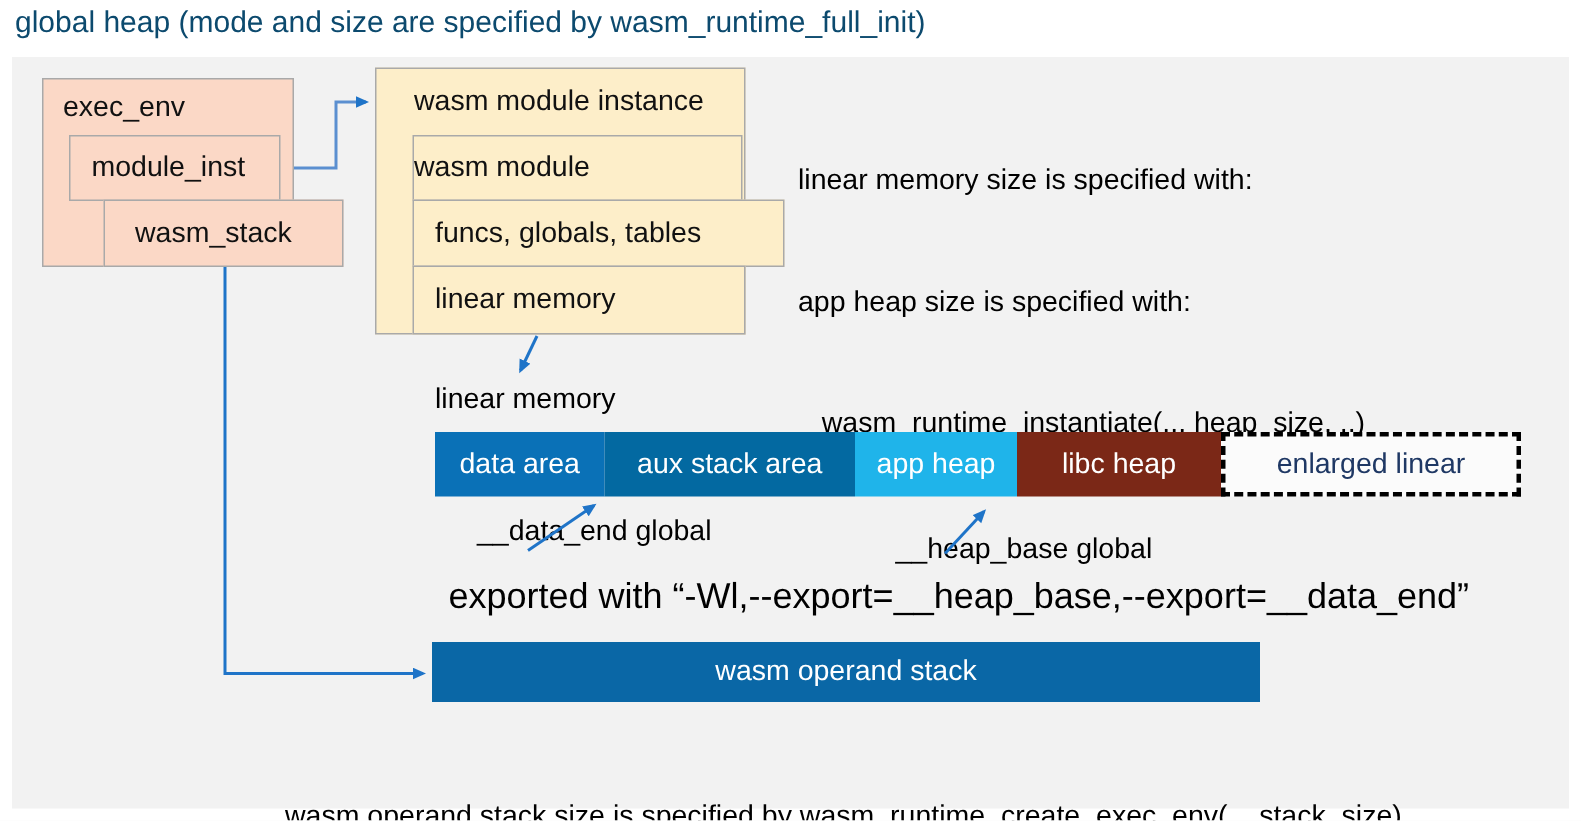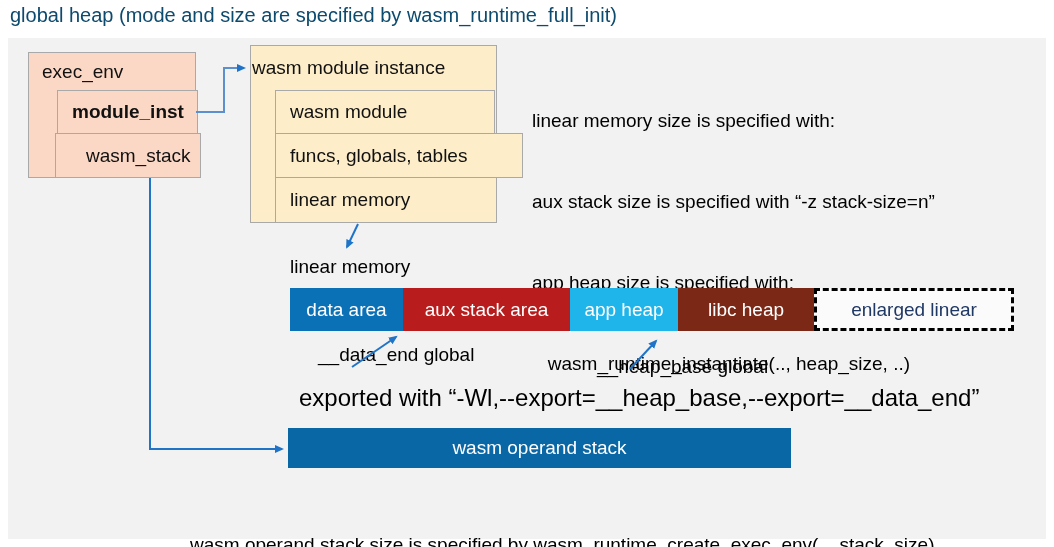--- a/index.html
+++ b/index.html
@@ -15,45 +15,45 @@
   .canvas{
     position:absolute;left:8px;top:38px;width:1038px;height:501px;
     background:#f2f2f2;
   }
   
   .box{position:absolute;border:1px solid #a9a9a9;display:flex;align-items:center;font-size:19px;color:#111;}
   .pink{background:#fbd8c6;}
   .cream{background:#fdeec9;}
   .exec-outer{left:28px;top:52px;width:168px;height:126px;}
   .exec-header{left:28px;top:52px;width:168px;height:39px;border:none;padding-left:14px;}
-  .exec-row1{left:57px;top:90px;width:141px;height:44px;padding-left:14px;font-weight:bold;}
-  .exec-row2{left:55px;top:133px;width:146px;height:45px;padding-left:30px;}
+  .exec-row1{left:46px;top:90px;width:141px;height:44px;padding-left:14px;}
+  .exec-row2{left:69px;top:133px;width:160px;height:45px;padding-left:20px;}
   
   .wmi-outer{left:250px;top:45px;width:247px;height:178px;}
-  .wmi-header{left:250px;top:45px;width:247px;height:45px;border:none;padding-left:2px;}
-  .wmi-row1{left:275px;top:90px;width:220px;height:44px;padding-left:14px;}
+  .wmi-header{left:250px;top:45px;width:247px;height:45px;border:none;padding-left:26px;}
+  .wmi-row1{left:275px;top:90px;width:220px;height:44px;padding-left:0;}
   .wmi-row2{left:275px;top:133px;width:248px;height:45px;padding-left:14px;}
   .wmi-row3{left:275px;top:177px;width:222px;height:46px;padding-left:14px;}
   
   .notes-right{position:absolute;left:532px;top:53px;font-size:19px;line-height:27px;white-space:pre;color:#000;}
   
   .lm-label{position:absolute;left:290px;top:256px;font-size:19px;color:#000;}
   .membar{position:absolute;left:290px;top:288px;height:43px;display:flex;}
   .seg{display:flex;align-items:center;justify-content:center;font-size:19px;color:#fff;height:43px;}
   .seg-data{width:113px;background:#0a71b7;}
-  .seg-aux{width:167px;background:#b91c1c;}
+  .seg-aux{width:167px;background:#0369a1;}
   .seg-app{width:108px;background:#1fb4ea;}
   .seg-libc{width:136px;background:#7b2817;}
   .seg-enl{width:200px;background:#fbfbfb;border:3px dashed #000;color:#1f3864;}
   .de-label{position:absolute;left:318px;top:344px;font-size:19px;color:#000;text-align:right;}
   .hb-label{position:absolute;left:597px;top:356px;font-size:19px;color:#000;text-align:center;}
   .export-note{position:absolute;left:299px;top:384px;font-size:24px;color:#000;}
   
   .opbar{
-    position:absolute;left:288px;top:428px;width:503px;height:40px;background:#0a67a6;
+    position:absolute;left:288px;top:428px;width:552px;height:40px;background:#0a67a6;
     display:flex;align-items:center;justify-content:center;color:#fff;font-size:19px;
   }
   .notes-bottom{position:absolute;left:190px;top:480px;font-size:19px;line-height:26px;white-space:pre;color:#000;}
   .arrows{position:absolute;left:0;top:0;pointer-events:none;}
 </style>
 </head>
 <body>
 
 <div class="stage">
 
@@ -67,21 +67,20 @@
   <div class="box pink exec-row2">wasm_stack</div>
 
   <div class="box cream wmi-outer"></div>
   <div class="box wmi-header">wasm module instance</div>
   <div class="box cream wmi-row1">wasm module</div>
   <div class="box cream wmi-row2">funcs, globals, tables</div>
   <div class="box cream wmi-row3">linear memory</div>
 
   <div class="notes-right">
     <div>linear memory size is specified with:</div>
-    <div>aux stack size is specified with “-z stack-size=n”</div>
     <div>app heap size is specified with:</div>
     <div>   wasm_runtime_instantiate(.., heap_size, ..)</div>
     
   </div>
 
   <div class="lm-label">linear memory</div>
   <div class="membar">
     <div class="seg seg-data">data area</div>
     <div class="seg seg-aux">aux stack area</div>
     <div class="seg seg-app">app heap</div>

